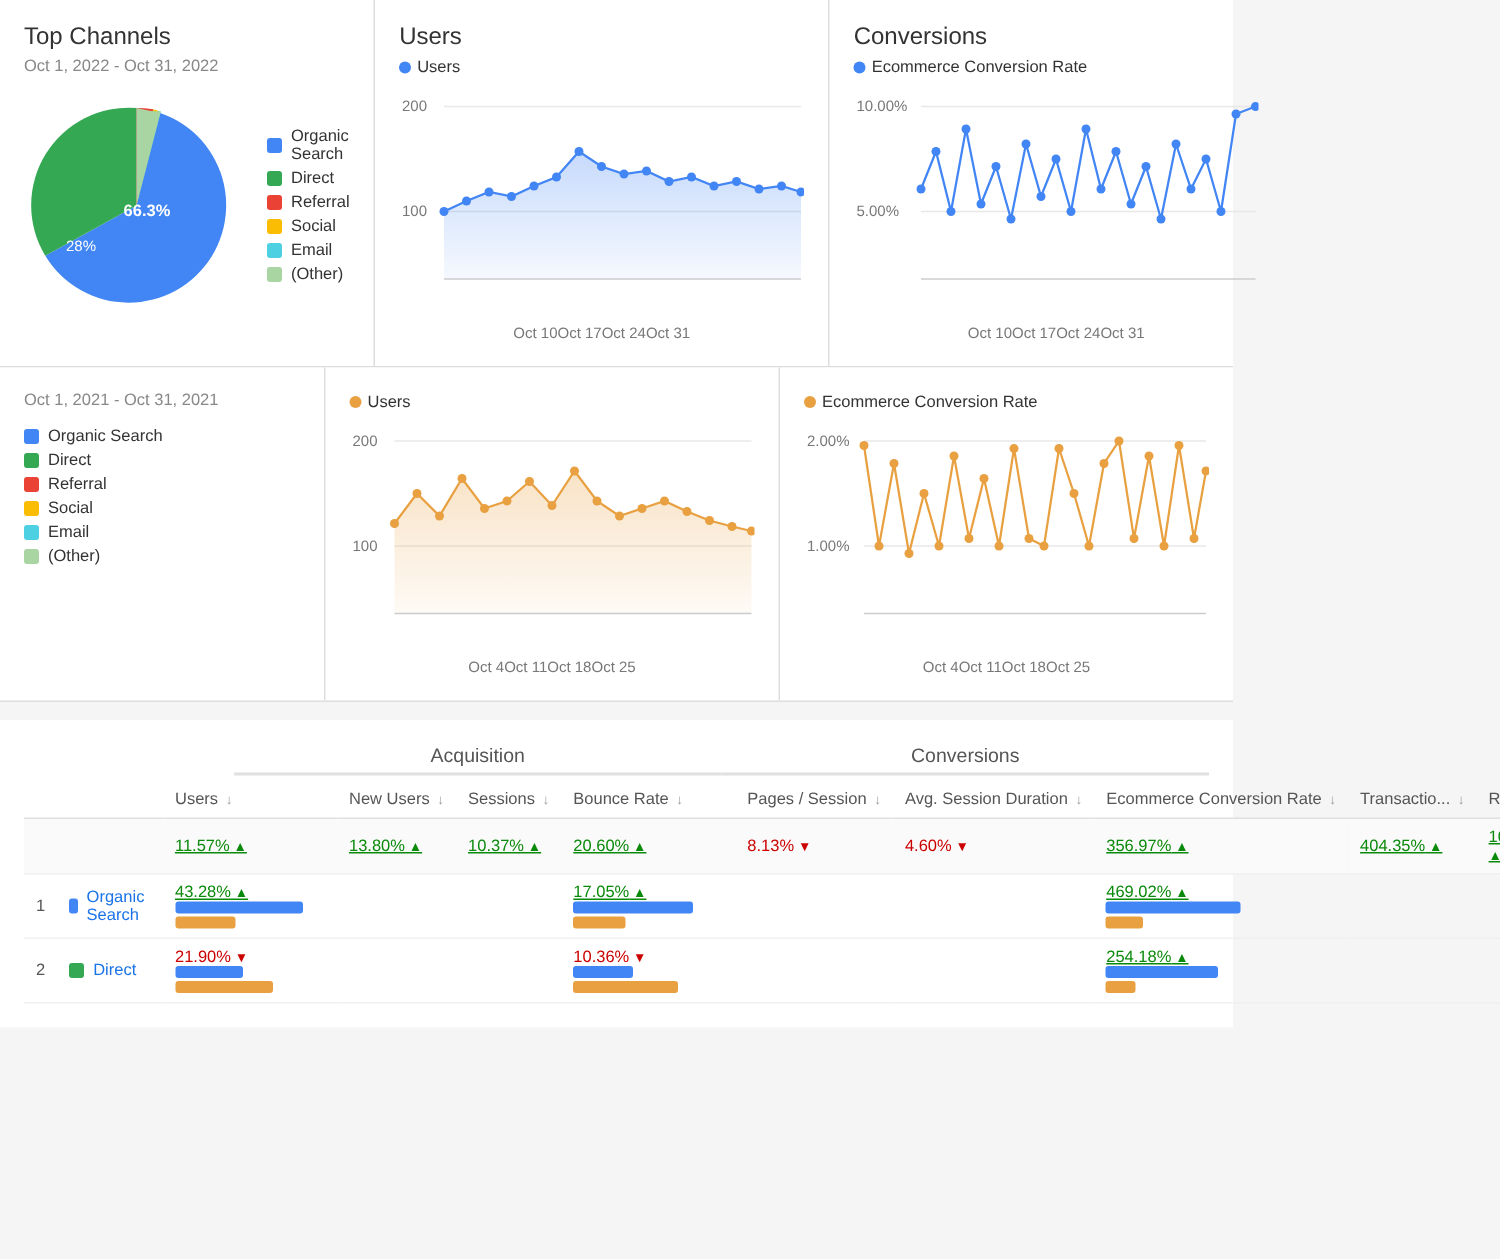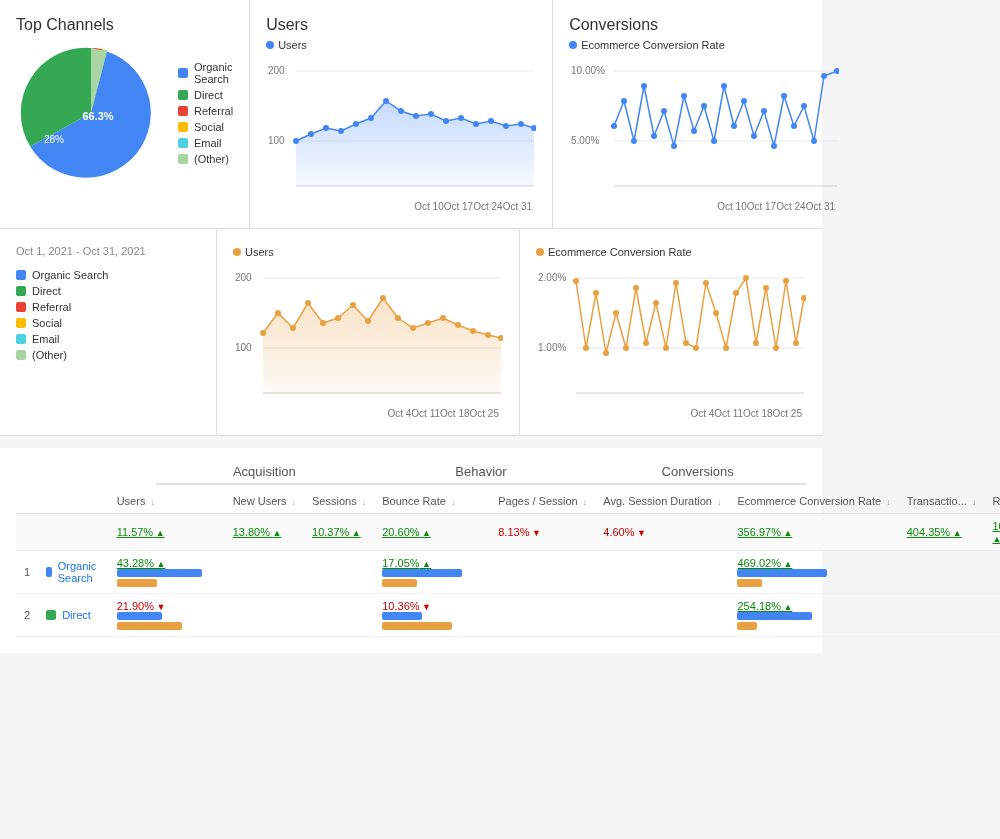--- a/index.html
+++ b/index.html
@@ -33,34 +33,35 @@
     .down { color: #cc0000; }
     .arrow-up::after { content: ' ▲'; font-size: 9px; color: #0a8a0a; }
     .arrow-down::after { content: ' ▼'; font-size: 9px; color: #cc0000; }
 
     .channel-cell { display: flex; align-items: center; gap: 6px; color: #1a73e8; }
     .channel-square { width: 10px; height: 10px; border-radius: 2px; }
     .top-row { background: #fafafa; }
 
     .sort-icon { font-size: 9px; color: #999; margin-left: 2px; }
 
-    .x-labels { display: flex; justify-content: flex-end; font-size: 10px; color: #777; margin-top: 2px; padding: 0 4px; }
+    .x-labels { display: flex; justify-content: center; font-size: 10px; color: #777; margin-top: 18px; padding: 0 4px; }
     .chart-row { display: flex; background: white; border-bottom: 1px solid #ddd; }
     .chart-row .chart-panel { border-right: 1px solid #ddd; }
     .chart-row .chart-panel:last-child { border-right: none; }
   </style>
 </head>
 <body>
 
 <div class="main-container">
 
   <div class="chart-row">
 
     <div class="chart-panel" style="flex:1.1;">
       <div class="panel-title">Top Channels</div>
+      <div class="panel-subtitle">Oct 1, 2022 - Oct 31, 2022</div>
       <div class="pie-section">
         <div class="pie-container">
           <svg width="150" height="150" viewBox="0 0 150 150">
 
             <path d="M75,75 L75,10 A65,65 0 1,1 14.2,108.5 Z" fill="#4285f4"></path>
 
             <path d="M75,75 L14.2,108.5 A65,65 0 0,1 75,10 Z" fill="#34a853"></path>
 
             <path d="M75,75 L75,10 A65,65 0 0,1 86.1,10.9 Z" fill="#ea4335"></path>
 
@@ -339,21 +340,20 @@
           <span>Oct 25</span>
         </div>
       </div>
     </div>
   </div>
 
   <div class="bottom-section">
 
     <div style="display:flex; margin-bottom:4px; padding-left:140px;">
       <div style="flex:1; text-align:center; font-size:13px; color:#555; border-bottom:2px solid #e0e0e0; padding-bottom:4px;">Acquisition</div>
-      <div style="flex:1; text-align:center; font-size:13px; color:#555; border-bottom:2px solid #e0e0e0; padding-bottom:4px;">Behavior</div>
       <div style="flex:1; text-align:center; font-size:13px; color:#555; border-bottom:2px solid #e0e0e0; padding-bottom:4px;">Conversions</div>
     </div>
     <table>
       <thead>
         <tr>
           <th style="width:20px;"></th>
           <th style="width:120px;"></th>
           <th>
             <span>Users</span>
             <span class="sort-icon">↓</span>

